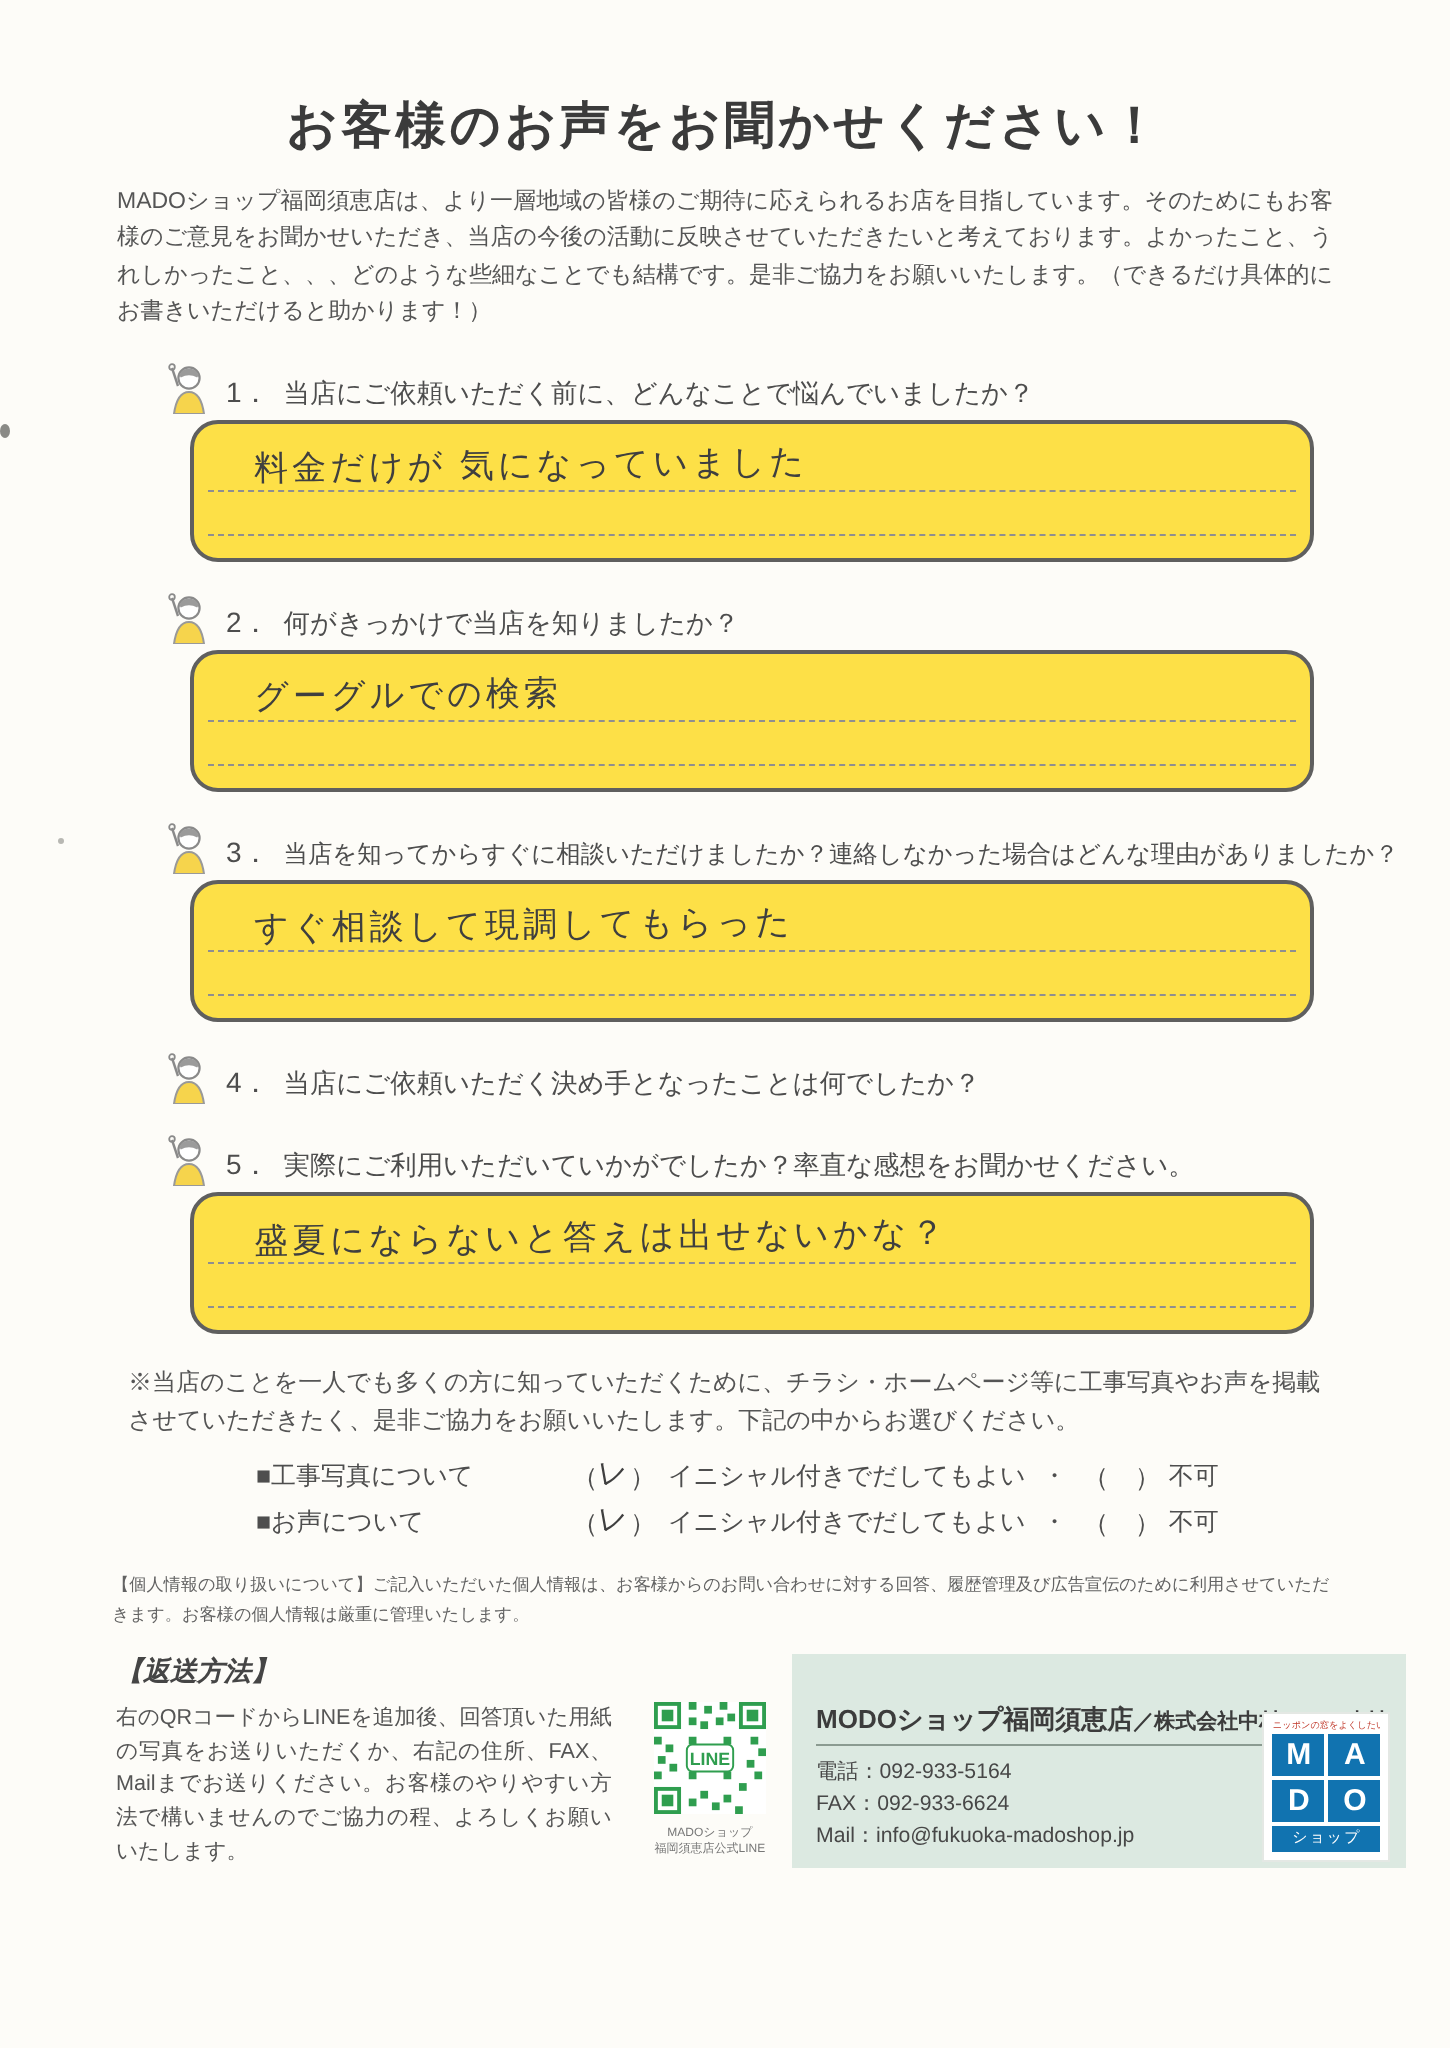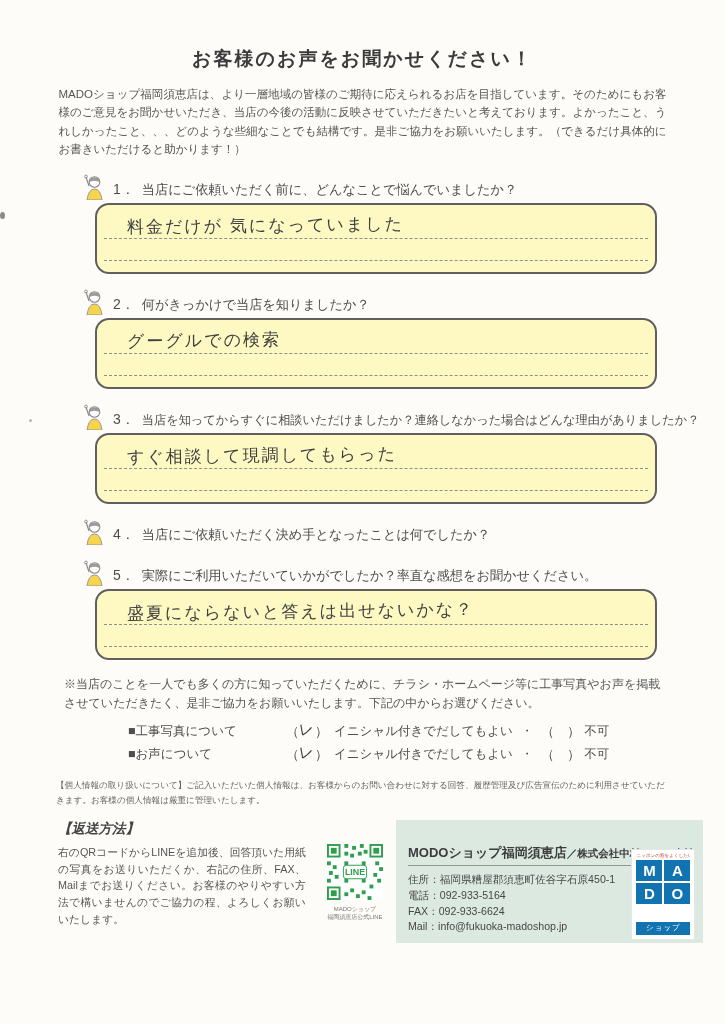--- a/index.html
+++ b/index.html
@@ -13,41 +13,41 @@
     color:#4a4a4a;
     overflow:hidden;
     padding-top:46px;
   }
   
   .speck{position:absolute;background:#8a8a86;border-radius:50%;}
   .speck1{left:0;top:212px;width:5px;height:7px;}
   .speck2{left:29px;top:419px;width:3px;height:3px;opacity:.6;}
 
   .title{
-    text-align:center;font-size:19px;font-weight:bold;color:#3b3b3b;
+    text-align:center;font-size:25px;font-weight:bold;color:#3b3b3b;
     letter-spacing:2px;
   }
   .intro{
     width:608px;margin:13px auto 0;
     font-size:11.5px;line-height:1.6;color:#555;
     text-align:justify;
   }
 
   .question{ margin:15px 68px 0 95px; }
   .q-header{
     display:flex;align-items:flex-end;gap:7px;
     margin-left:-14px;height:26px;
   }
   .person-icon{flex:0 0 auto;line-height:0;}
   .q-number{font-size:14px;color:#4d4d4d;padding-bottom:1px;}
   .q-label{font-size:13.2px;color:#4d4d4d;padding-bottom:1px;white-space:nowrap;}
   .q-label.small{font-size:12.2px;}
   .answer-box{
     margin-top:3px;height:71px;position:relative;
-    border:2px solid #5f5f5f;border-radius:14px;background:#fef9c3;
+    border:2px solid #5f5f5f;border-radius:14px;background:#fde047;
   }
   .dash{position:absolute;left:7px;right:7px;border-top:1.5px dashed #8f8f8f;}
   .d1{top:33px;} .d2{top:55px;}
   .hand{
     font-size:17px;color:#3f3f3f;letter-spacing:2px;white-space:nowrap;
     transform:rotate(-0.7deg);
   }
   .hand.l1{position:absolute;left:30px;top:9px;}
   .hand.l2{position:absolute;left:30px;top:32px;}
 
@@ -96,21 +96,21 @@
     text-align:center;
   }
   .logo-tagline{font-size:4.6px;color:#c0392b;white-space:nowrap;overflow:hidden;letter-spacing:0;}
   .logo-grid{display:grid;grid-template-columns:1fr 1fr;gap:2px;margin-top:2px;}
   .logo-tile{
     background:#1173b0;color:#fff;font-weight:bold;font-size:15px;
     height:21px;display:flex;align-items:center;justify-content:center;
   }
   .logo-sub{
     background:#1173b0;color:#fff;font-size:7.5px;letter-spacing:1px;
-    margin-top:18px;padding:1.5px 0;
+    margin-top:2px;padding:1.5px 0;
   }
 </style>
 </head>
 <body>
 
 <div class="page">
   <div class="speck speck1"></div>
   <div class="speck speck2"></div>
 
   <h1 class="title">お客様のお声をお聞かせください！</h1>
@@ -296,21 +296,20 @@
           </div>
         </div>
       </div>
     </div>
 
     <div class="shop-box">
       <div class="shop-title">
         <span>MODOショップ福岡須恵店</span><span class="sub">／株式会社中村アルミ建材</span>
       </div>
       <div class="shop-rows">
-        <div class="row"><span>住所：</span><span>福岡県糟屋郡須恵町佐谷字石原450-1</span></div>
         <div class="row"><span>電話：</span><span>092-933-5164</span></div>
         <div class="row"><span>FAX：</span><span>092-933-6624</span></div>
         <div class="row"><span>Mail：</span><span>info@fukuoka-madoshop.jp</span></div>
       </div>
       <div class="mado-logo">
         <div class="logo-tagline">ニッポンの窓をよくしたい</div>
         <div class="logo-grid">
           <span class="logo-tile">M</span>
           <span class="logo-tile">A</span>
           <span class="logo-tile">D</span>

